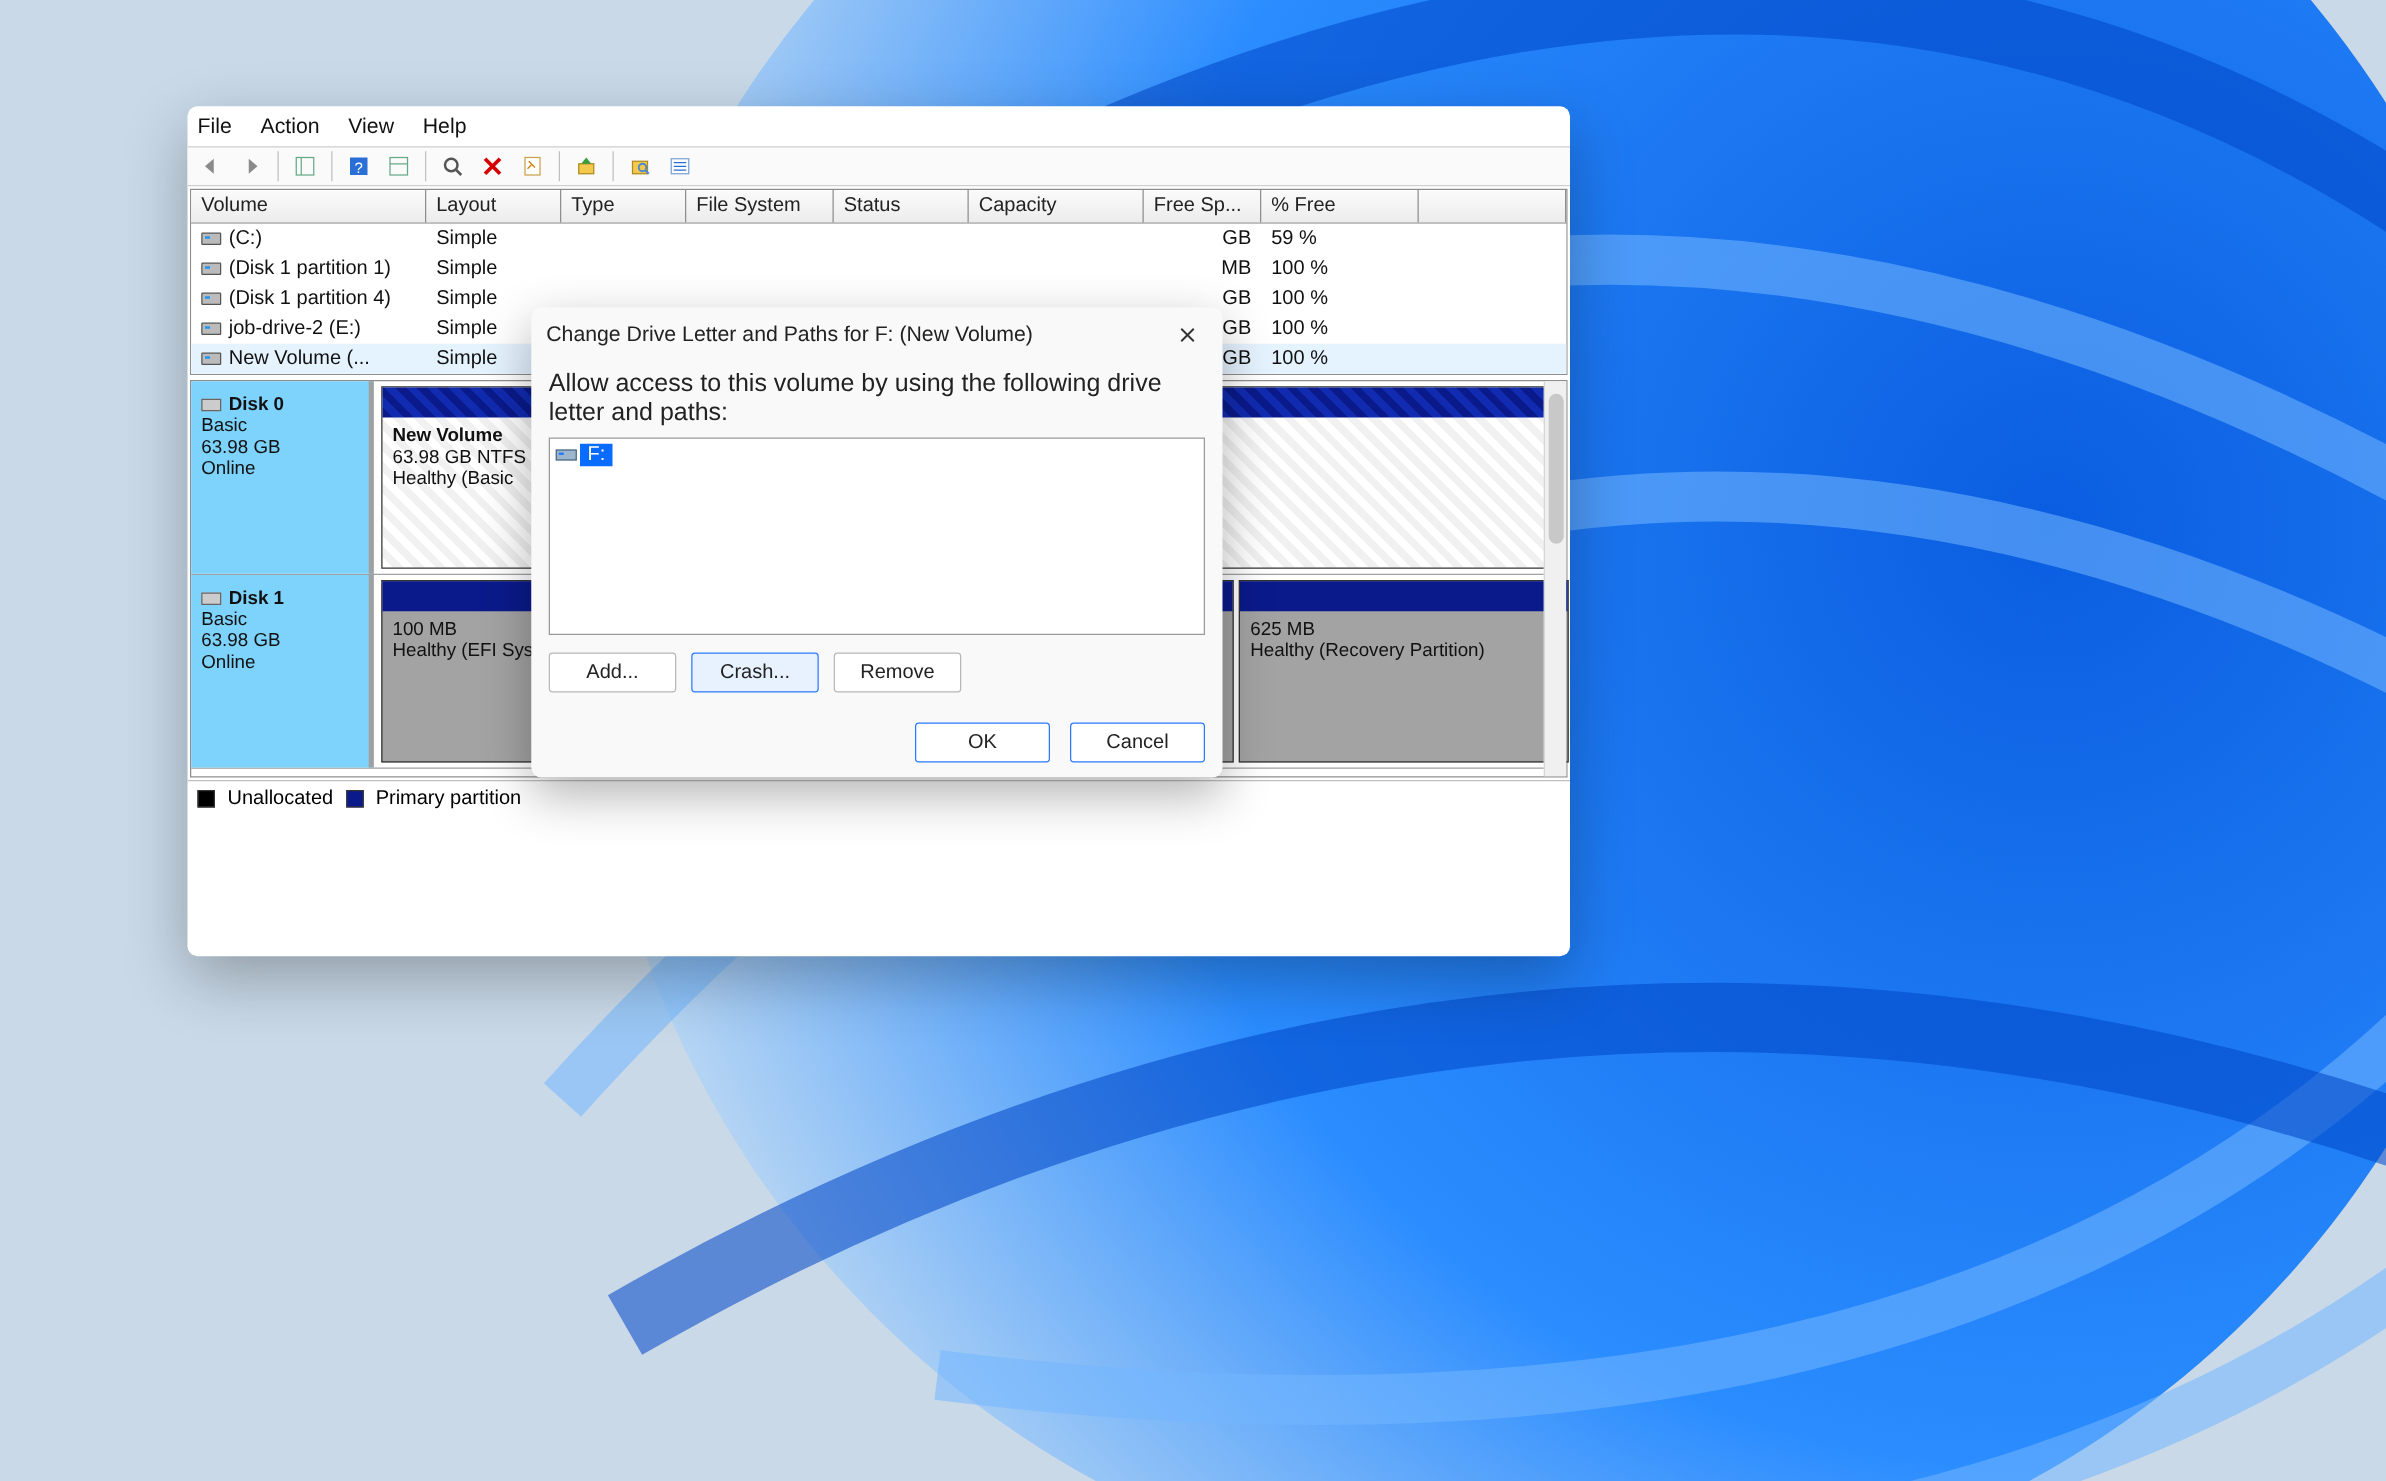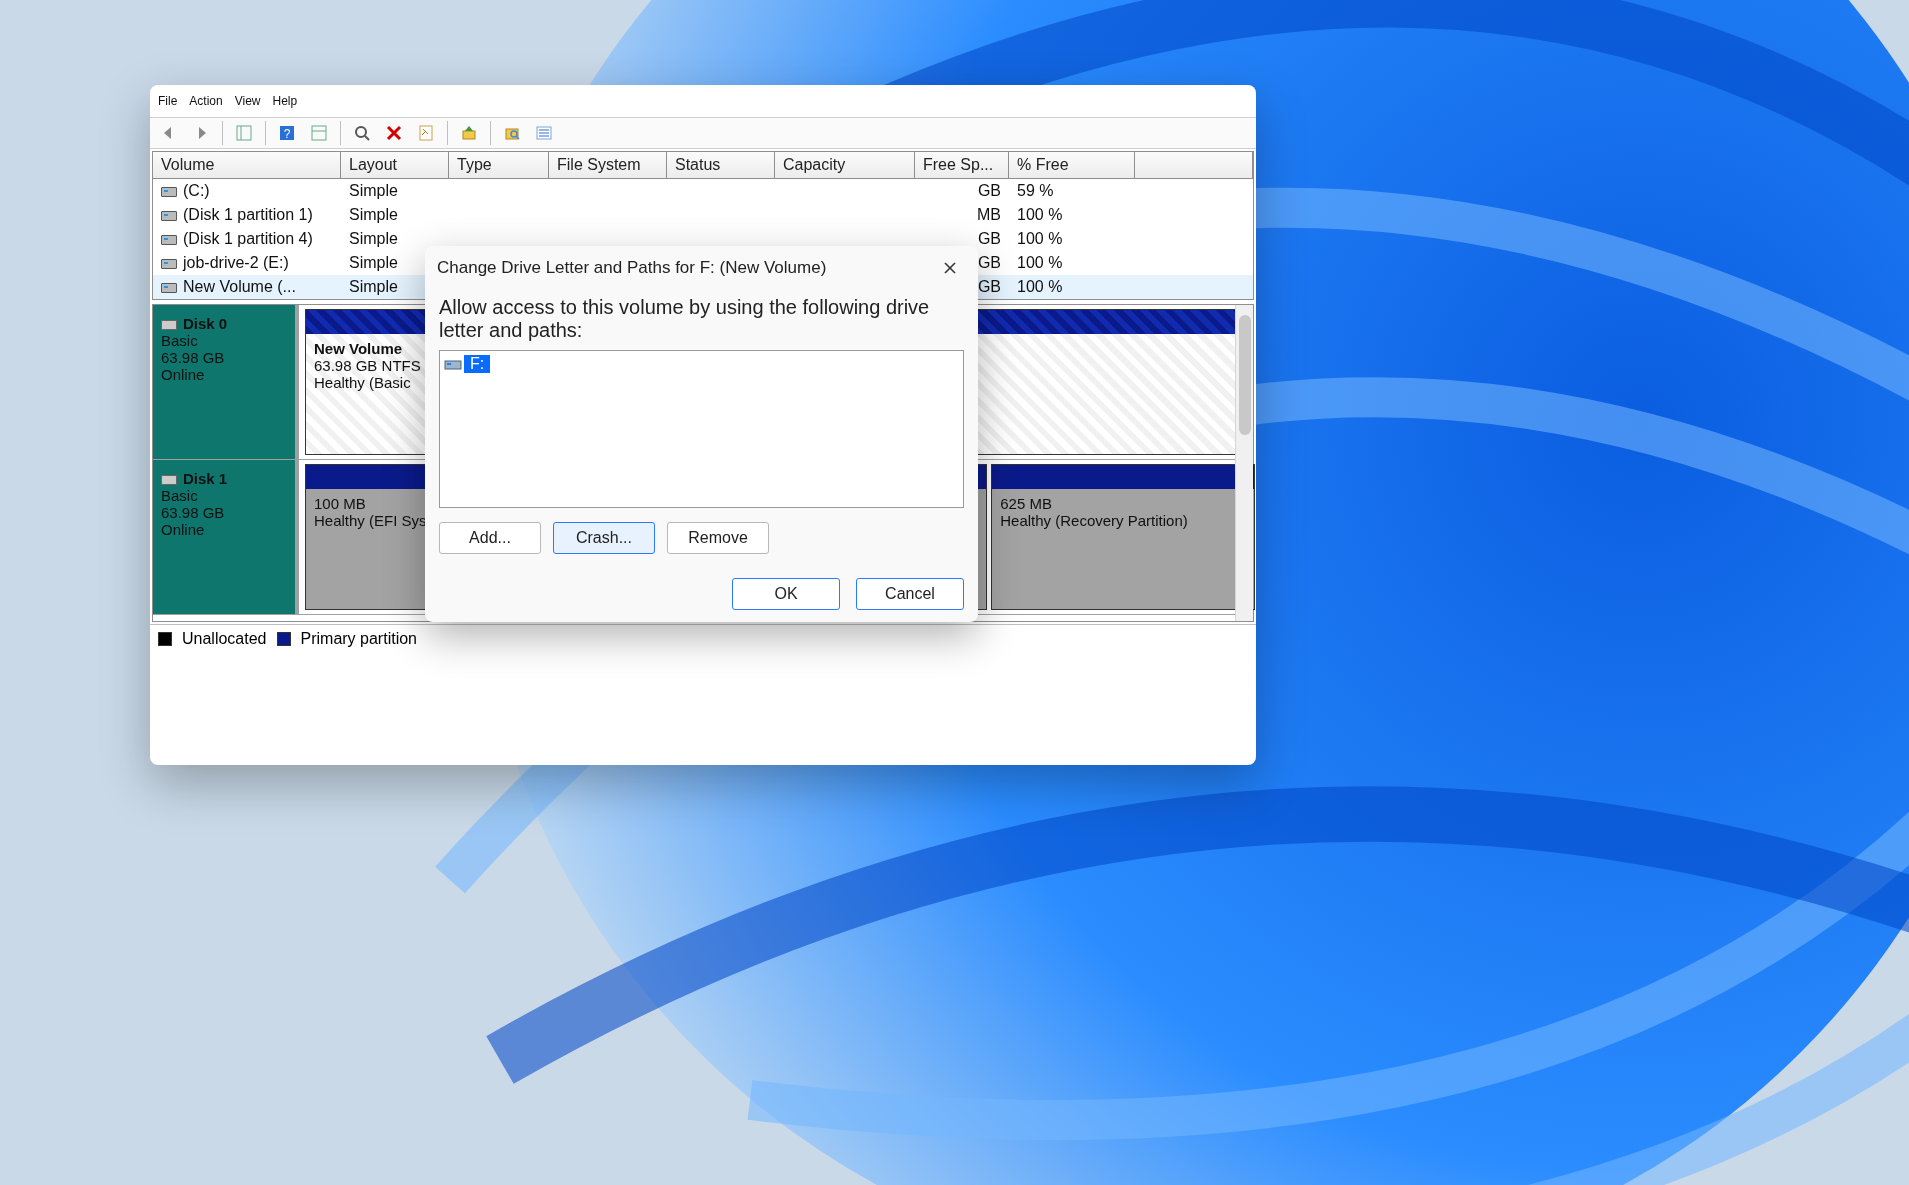--- a/index.html
+++ b/index.html
@@ -15,21 +15,21 @@
     display: flex; flex-direction: column; overflow: hidden;
   }
 
   .titlebar { height: 48px; display: flex; align-items: center; padding-left: 12px; }
   .titlebar .icon { width: 18px; height: 18px; margin-right: 10px; }
   .titlebar .title { color: #555; font-size: 17px; }
   .titlebar .spacer { flex: 1; }
   .sysbtn { width: 56px; height: 48px; display:flex; align-items:center; justify-content:center; color:#555; }
   .sysbtn svg { width:14px; height:14px; }
 
-  .menubar { height: 32px; display: flex; align-items: center; padding-left: 8px; gap: 12px; font-size: 12px; color:#111; }
+  .menubar { height: 32px; display: flex; align-items: center; padding-left: 8px; gap: 23px; font-size: 17px; color:#111; }
   .menubar span { cursor: default; }
 
   .toolbar { height: 32px; border-top: 1px solid #d0d0d0; border-bottom: 1px solid #d0d0d0; background:#fafafa; display:flex; align-items:center; padding-left:6px; gap:6px; }
   .toolbar .btn { width:26px; height:26px; display:flex; align-items:center; justify-content:center; }
   .toolbar .sep { width:1px; height:24px; background:#c0c0c0; margin:0 2px; }
 
   .grid-wrap { border: 1px solid #8e8e8e; margin: 2px; }
   .grid-header { display:flex; background: linear-gradient(#fbfbfb,#ececec); border-bottom: 1px solid #8e8e8e; font-size:16px; color:#222; }
   .grid-header .col { padding: 4px 8px; border-right: 1px solid #8e8e8e; white-space: nowrap; overflow:hidden; text-overflow: ellipsis; }
   .grid-body { background:#fff; }
@@ -44,21 +44,21 @@
   .col-cap   { width: 140px; }
   .col-free  { width: 94px; }
   .col-pct   { width: 126px; }
   .col-rest  { flex:1; }
 
   .vol-icon { display:inline-block; width:16px; height:10px; background:#bbb; border:1px solid #555; border-radius:1px; margin-right:6px; position:relative; vertical-align:middle; }
   .vol-icon::after { content:''; position:absolute; left:2px; top:2px; width:4px; height:2px; background:#2196f3; }
 
   .disk-area { display:flex; flex-direction:column; border:1px solid #8e8e8e; margin: 2px; height: 318px; position:relative; }
   .disk-row { display:flex; border-bottom:1px solid #a0a0a0; flex:1; }
-  .disk-label { width:146px; border-right: 4px solid #a0a0a0; background:#0f766e; padding:10px 8px; font-size:15px; color:#111; }
+  .disk-label { width:146px; border-right: 4px solid #a0a0a0; background:#7dd3fc; padding:10px 8px; font-size:15px; color:#111; }
   .disk-label .dicon { display:inline-block; width:16px; height:10px; background:#ccc; border:1px solid #666; margin-right:6px; vertical-align:middle; }
   .disk-label .dname { font-weight:bold; }
   .disk-parts { flex:1; display:flex; position:relative; padding:4px 6px 4px 6px; gap:4px; }
   .part { border:1px solid #333; display:flex; flex-direction:column; flex:1; min-width:0; background:#a3a3a3; }
   .part .pbar { height: 24px; background:#0a1a8a; }
   .part.sel .pbar { background: repeating-linear-gradient(45deg,#0a1a8a 0 6px,#112bb0 6px 12px); }
   .part.sel { background:repeating-linear-gradient(45deg,#fff 0 6px,#f1f1f1 6px 12px); }
   .part .pbody { padding:6px 8px; font-size:15px; color:#111; }
   .part .ptitle { font-weight:bold; }
   .scrollbar { position:absolute; right:0; top:0; bottom:0; width:18px; background:#f0f0f0; border-left:1px solid #d6d6d6; }

